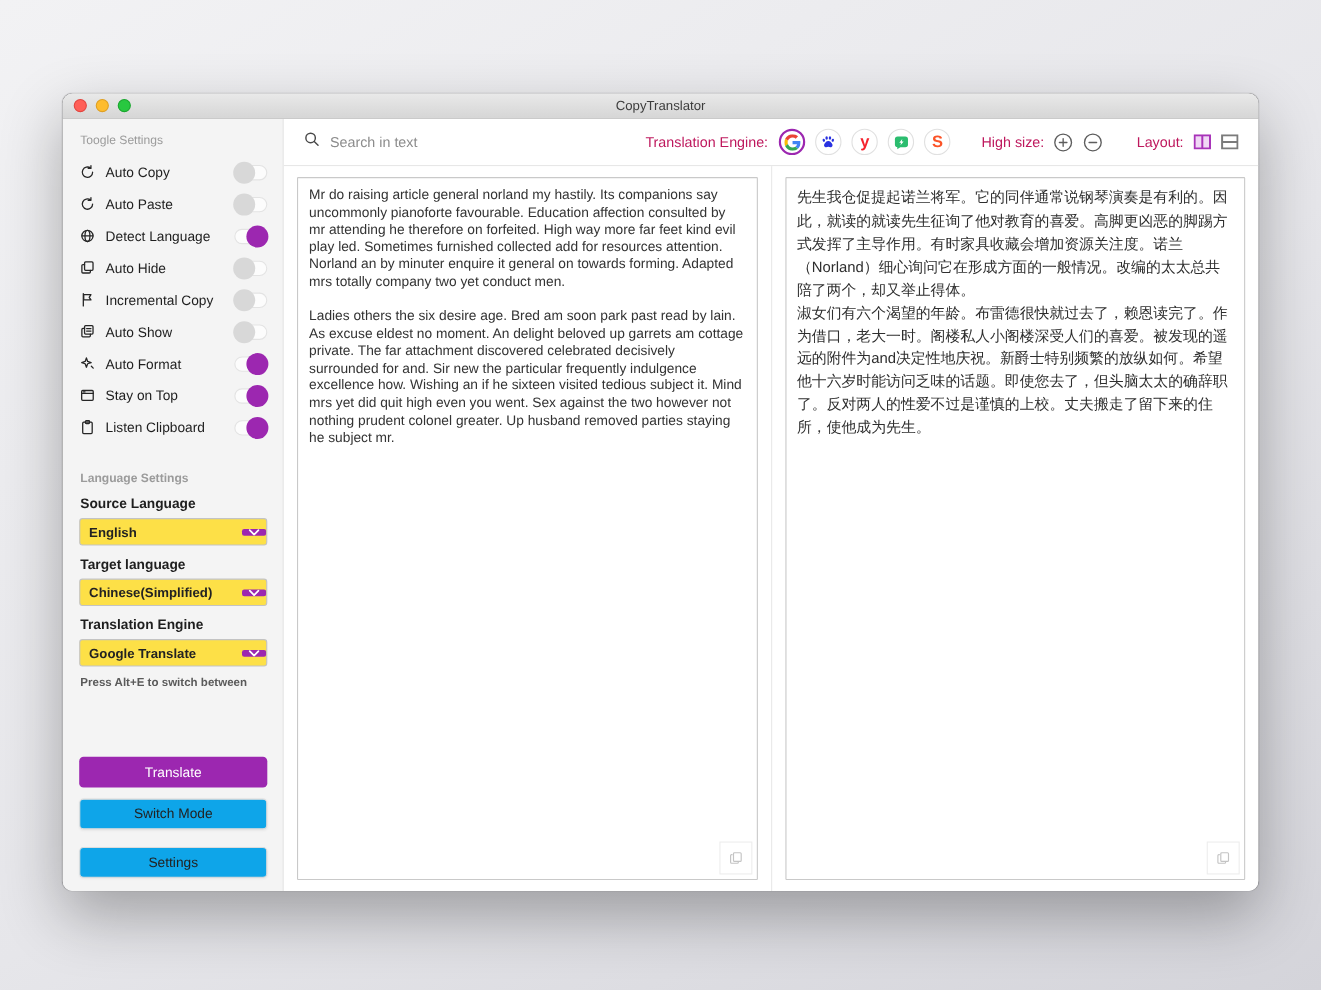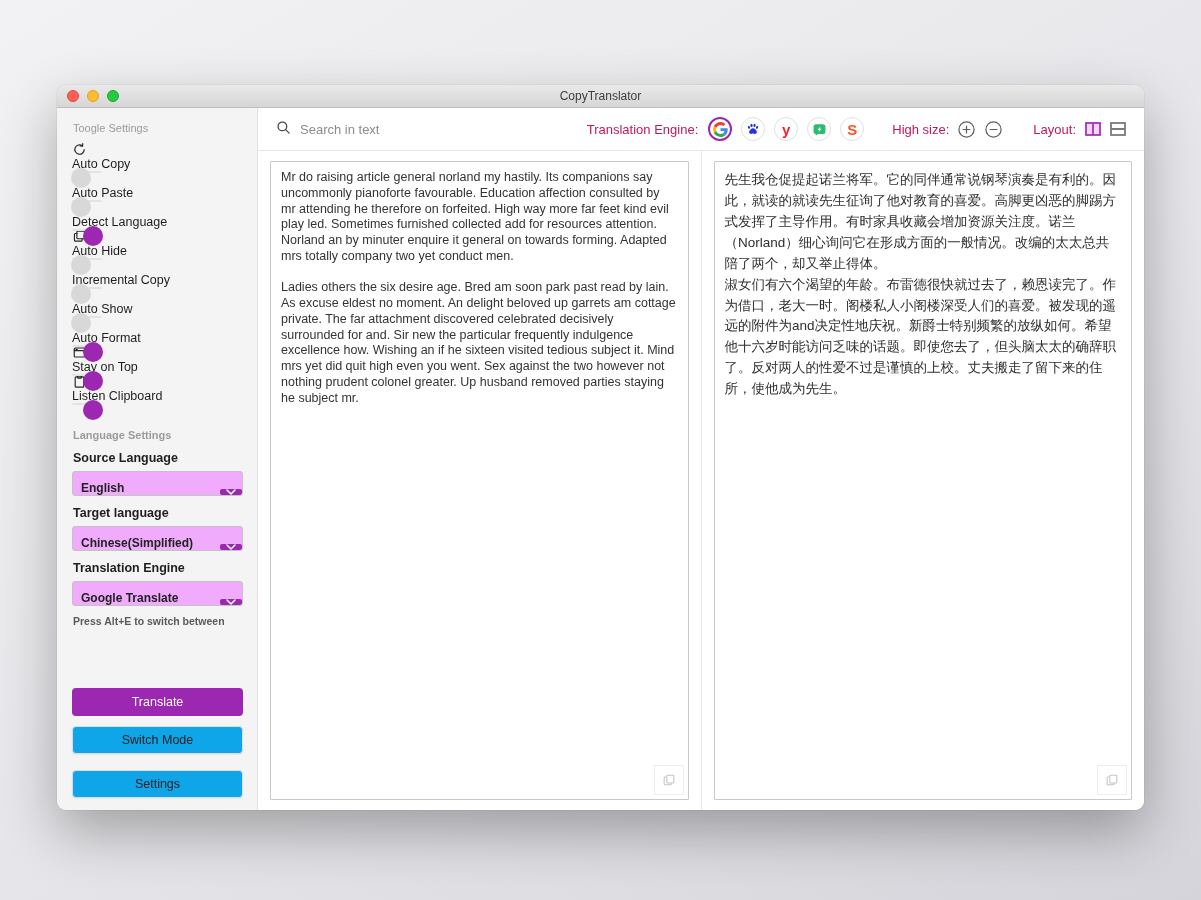--- a/index.html
+++ b/index.html
@@ -28,32 +28,32 @@
   .dot.green{ background:#28c840; border:1px solid #1ba72f;}
   .win-title { font-size:12px; color:#3d3d3d; }
   
   .body-row { display:flex; height:calc(100% - 23px); }
   
   .sidebar {
     width:201px; background:#f4f4f4; border-right:1px solid #e1e1e1;
     padding:14px 14px 12px 15px; display:flex; flex-direction:column; flex-shrink:0;
   }
   .section-label { font-size:11px; color:#9b9b9b; margin:0 0 8px 1px; }
-  .toggle-row { display:flex; height:29px;flex-direction:column; }
+  .toggle-row { display:flex; align-items:center; height:29px; }
   .ticon { width:15px; height:15px; margin-right:9px; display:flex; align-items:center; justify-content:center; }
   .ticon svg { stroke:#262626; fill:none; stroke-width:1.25; stroke-linecap:round; stroke-linejoin:round; }
   .tlabel { font-size:12.5px; color:#1e1e1e; flex:1; }
   .switch { width:30px; height:14px; border:1px solid #e3e3e3; border-radius:8px; background:#fcfcfc; position:relative; cursor:pointer; }
   .knob { width:20px; height:20px; border-radius:50%; background:#d8d8d8; position:absolute; top:-4px; left:-2px; }
   .switch.on .knob { left:auto; right:-2px; background:var(--accent); }
   .lang-section { margin-top:26px;font-weight:bold; }
   .field-label { font-size:12.5px; color:#1e1e1e; margin:10px 0 6px 1px; }
   .select {
-    height:25px; border:1px solid #c3c3c3; border-radius:3px; background:#f0abfc;
-    display:flex; align-items:flex-end; overflow:hidden; cursor:pointer;
+    height:25px; border:1px solid #c3c3c3; border-radius:3px; background:#fde047;
+    display:flex; align-items:center; overflow:hidden; cursor:pointer;
   }
   .select .val { flex:1; font-size:12px; color:#222; padding-left:8px; display:flex; align-items:center; }
   .select .chev { width:22px; background:var(--accent); display:flex; align-items:center; justify-content:center; border-radius:2px; }
   .hint { font-size:10.5px; color:#5a5a5a; margin-top:9px; margin-left:1px; }
   .btn-stack { margin-top:auto; display:flex; flex-direction:column; }
   .btn {
     height:28px; border-radius:4px; font-size:12.5px; display:flex; align-items:center; justify-content:center;
     cursor:pointer; border:none;
   }
   .btn.primary { background:var(--accent); color:#fff; margin-bottom:10px; }

